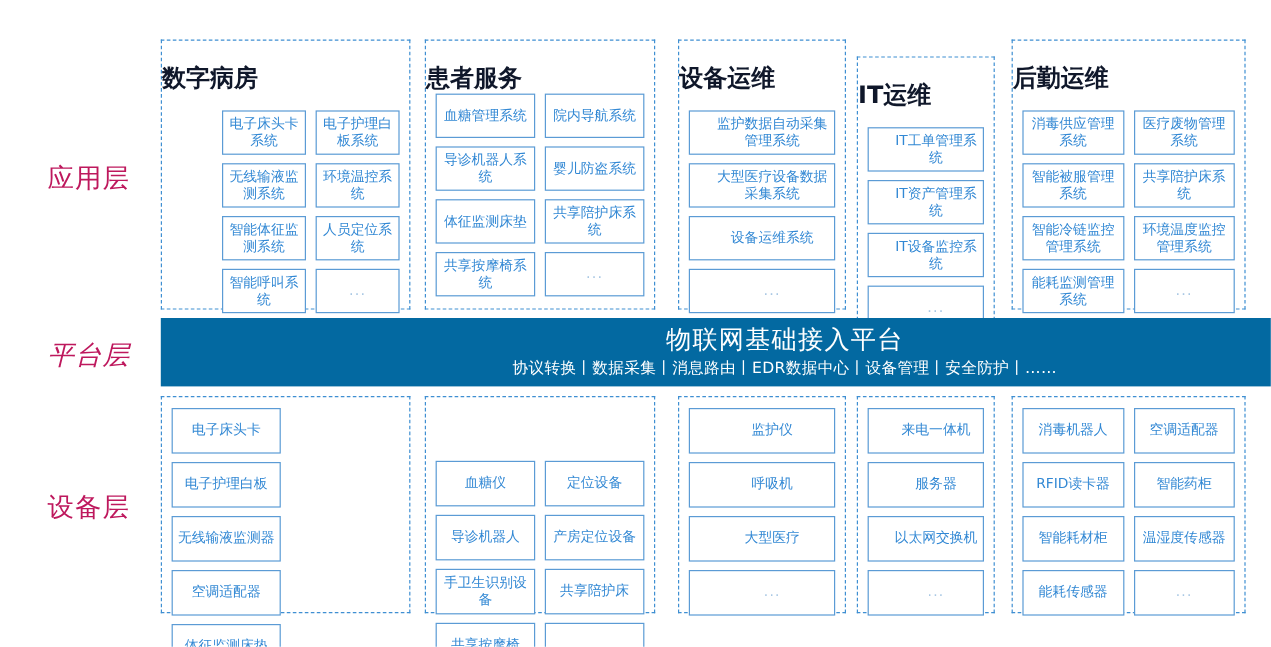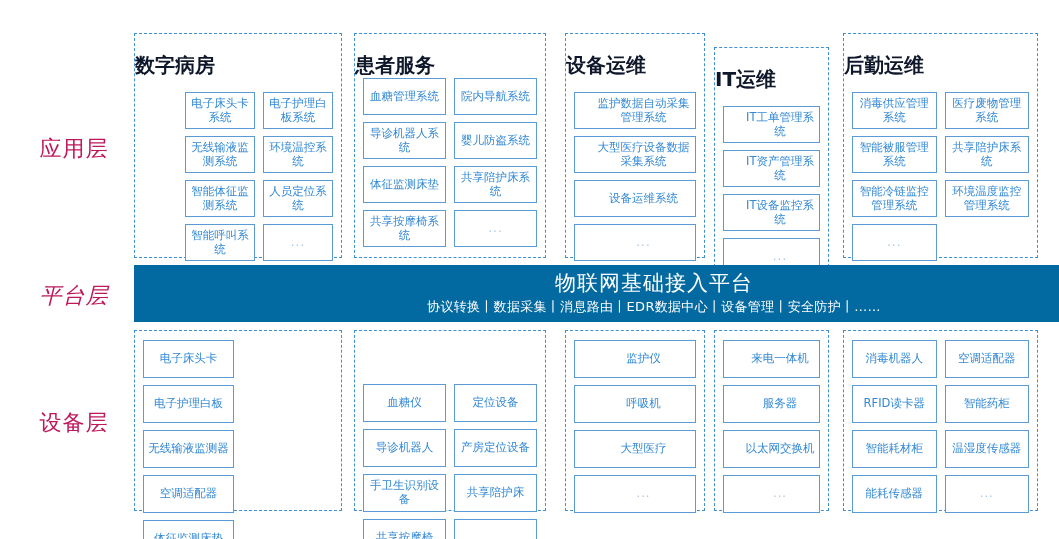--- a/index.html
+++ b/index.html
@@ -138,20 +138,21 @@
       </div>
       <div class="group-col" style="left: 843px; top: 33px; width: 195px; height: 225px;">
         <div class="group-title">后勤运维</div>
         <div class="box-grid two" style="top: 58px;">
           <div class="node">消毒供应管理系统</div>
           <div class="node">医疗废物管理系统</div>
           <div class="node">智能被服管理系统</div>
           <div class="node">共享陪护床系统</div>
           <div class="node">智能冷链监控管理系统</div>
           <div class="node">环境温度监控管理系统</div>
+          <div class="node">能耗监测管理系统</div>
           <div class="node ecliptic ellipsis">...</div>
         </div>
       </div>
     </div>
 
   <div id="platform-banner" style="left: 134px; top: 265px; width: 1040px; height: 57px; background: #0369a1;">
     <div id="platform-title">物联网基础接入平台</div>
     <div id="platform-subtitle">协议转换丨数据采集丨消息路由丨EDR数据中心丨设备管理丨安全防护丨……</div>
   </div>
 

